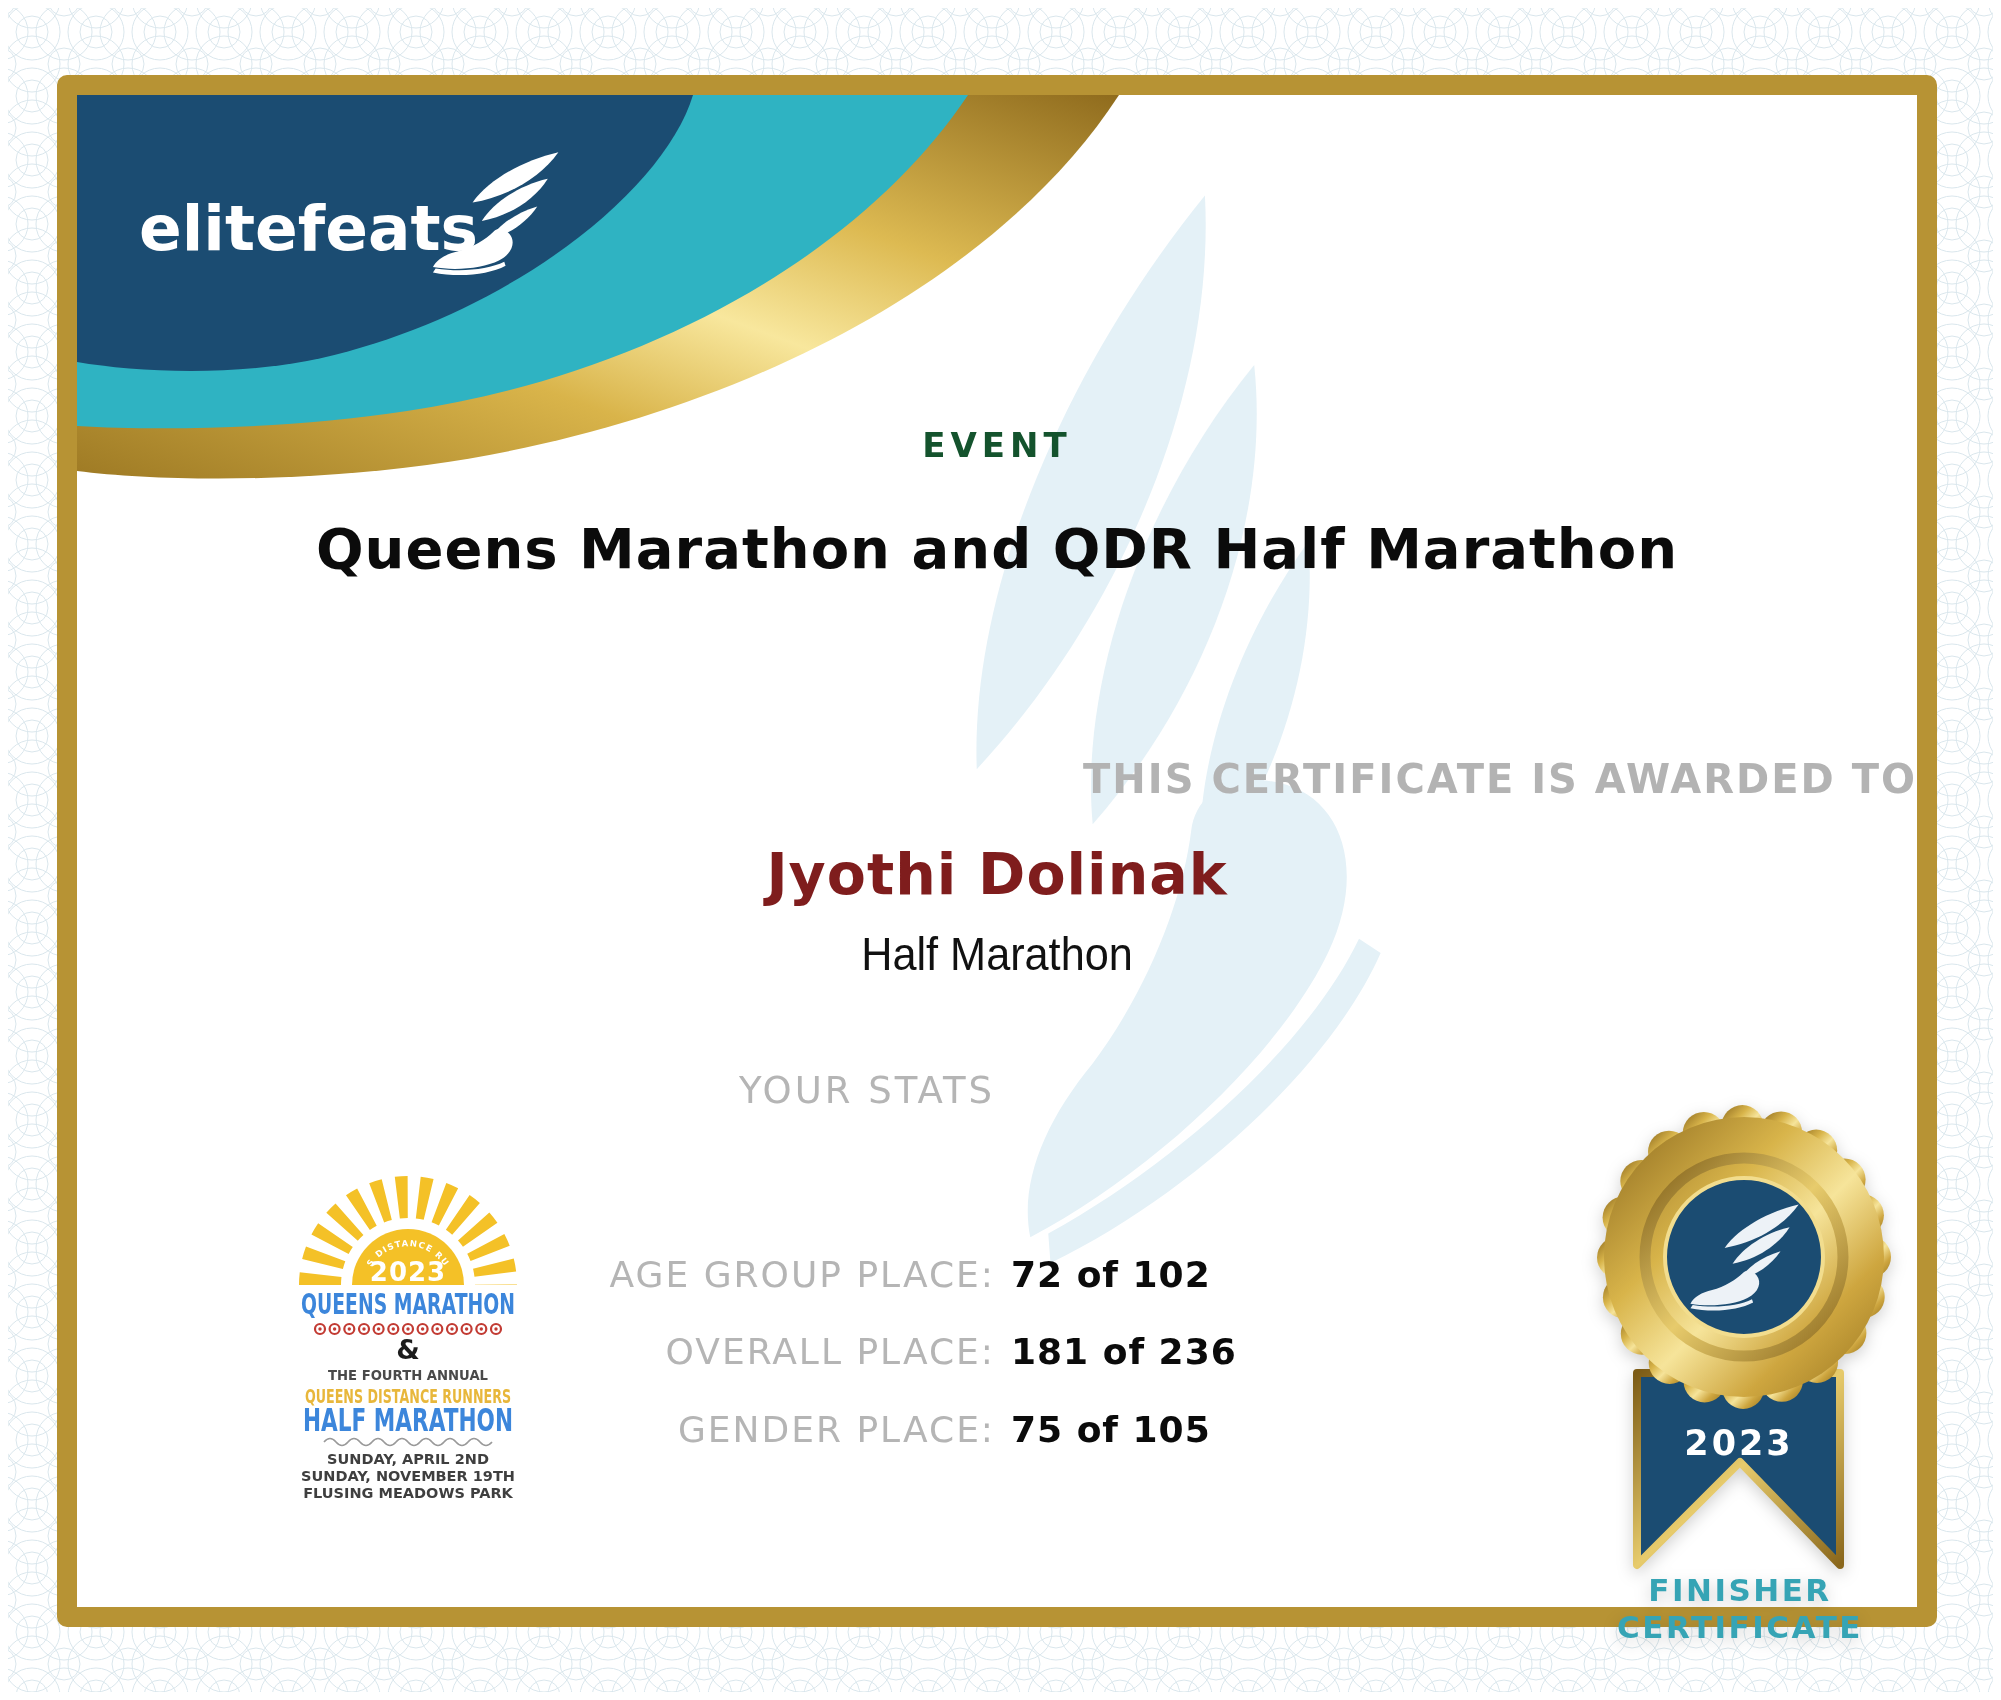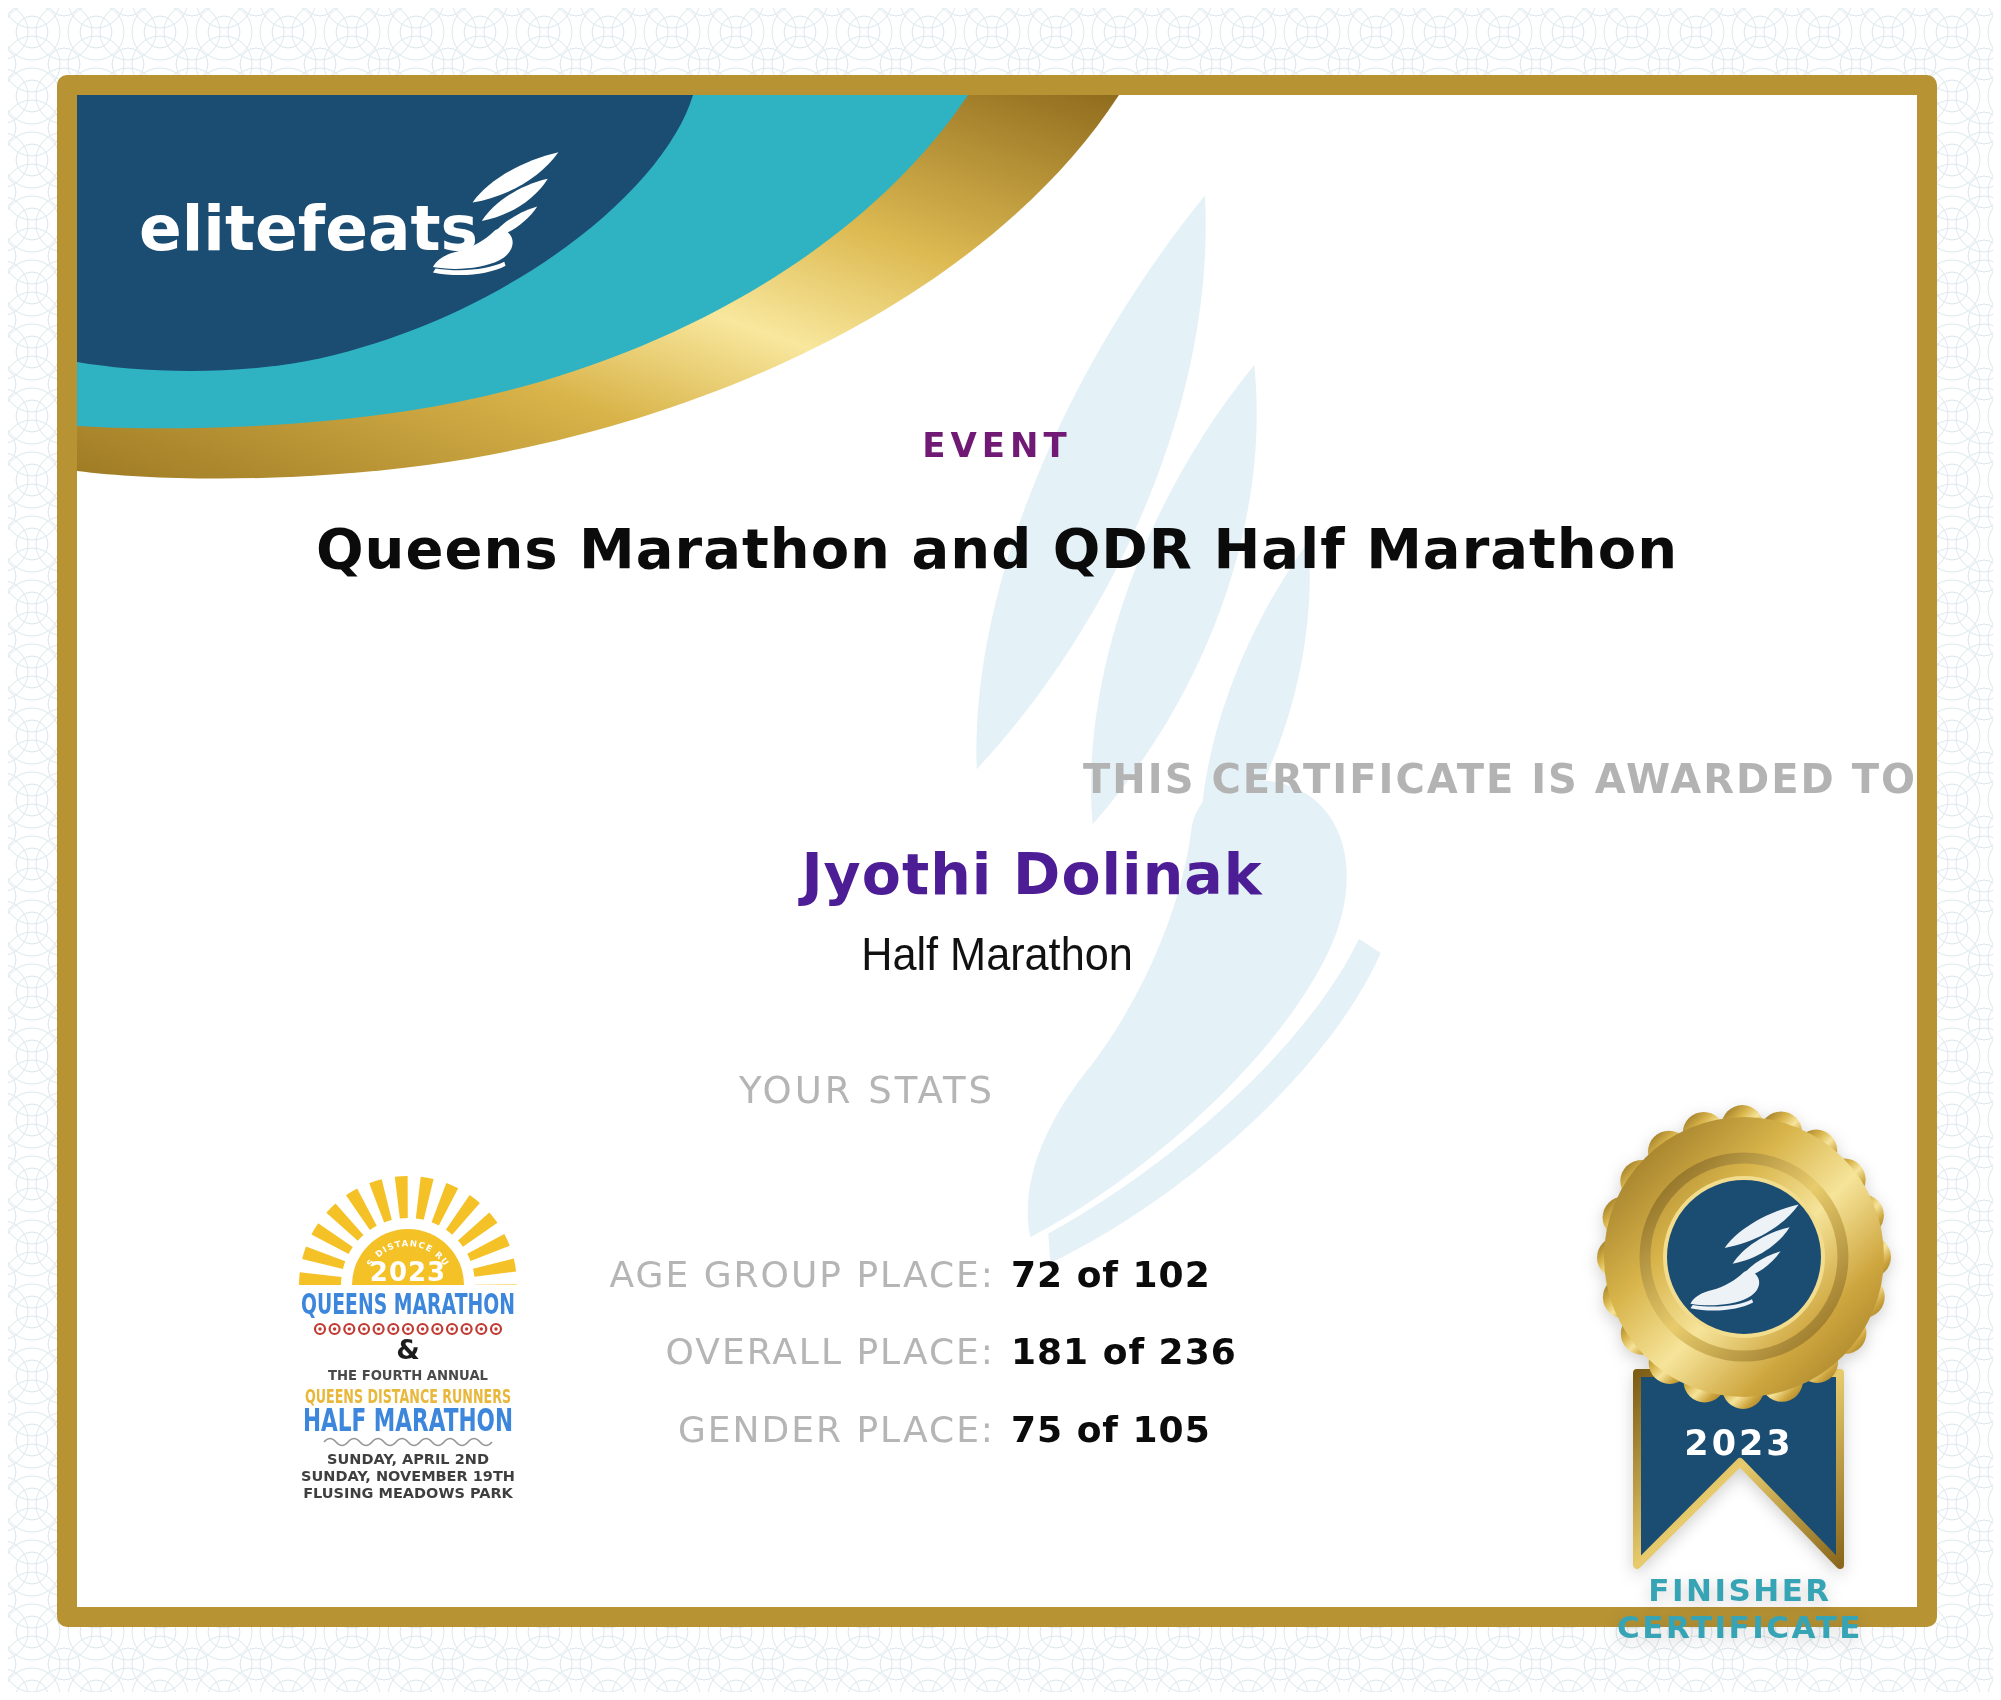--- a/index.html
+++ b/index.html
@@ -22,24 +22,24 @@
   #watermark{left:450px;top:20px;width:1200px;height:1240px;pointer-events:none;}
   
   #header-wave{left:0;top:0;width:1150px;height:430px;}
   .brand-wordmark{
     left:62px;top:92px;width:300px;height:84px;line-height:84px;
     color:#ffffff;font-size:63px;font-weight:bold;letter-spacing:0px;
   }
   #brand-foot{left:352px;top:52px;width:132px;height:132px;}
   
   .center-line{left:0;width:100%;text-align:center;}
-  .event-label{top:330px;font-size:34px;font-weight:bold;letter-spacing:5px;color:#701a75;}
+  .event-label{top:330px;font-size:34px;font-weight:bold;letter-spacing:5px;color:#14532d;}
   .event-name{top:416px;font-size:56px;line-height:76px;font-weight:800;color:#0b0b0b;letter-spacing:1px;}
   .award-label{top:660px;font-size:40px;line-height:48px;font-weight:bold;letter-spacing:2px;color:#B3B3B3;text-align:right;}
-  .recipient{top:740px;font-size:57px;line-height:78px;font-weight:800;color:#4c1d95;letter-spacing:1px;padding-left:35px;}
+  .recipient{top:740px;font-size:57px;line-height:78px;font-weight:800;color:#7f1d1d;letter-spacing:1px;}
   .division{top:828px;font-size:46px;line-height:62px;font-weight:400;color:#111;
             font-family:"Liberation Sans", sans-serif;transform:scaleX(.94);}
   .stats-title{
     top:974px;left:790px;transform:translateX(-50%);
     font-size:37px;font-weight:400;letter-spacing:3px;color:#B5B5B5;white-space:nowrap;
   }
   .stat-row{
     left:0;width:100%;display:grid;grid-template-columns:918px 1fr;column-gap:16px;
     line-height:50px;white-space:nowrap;
   }

